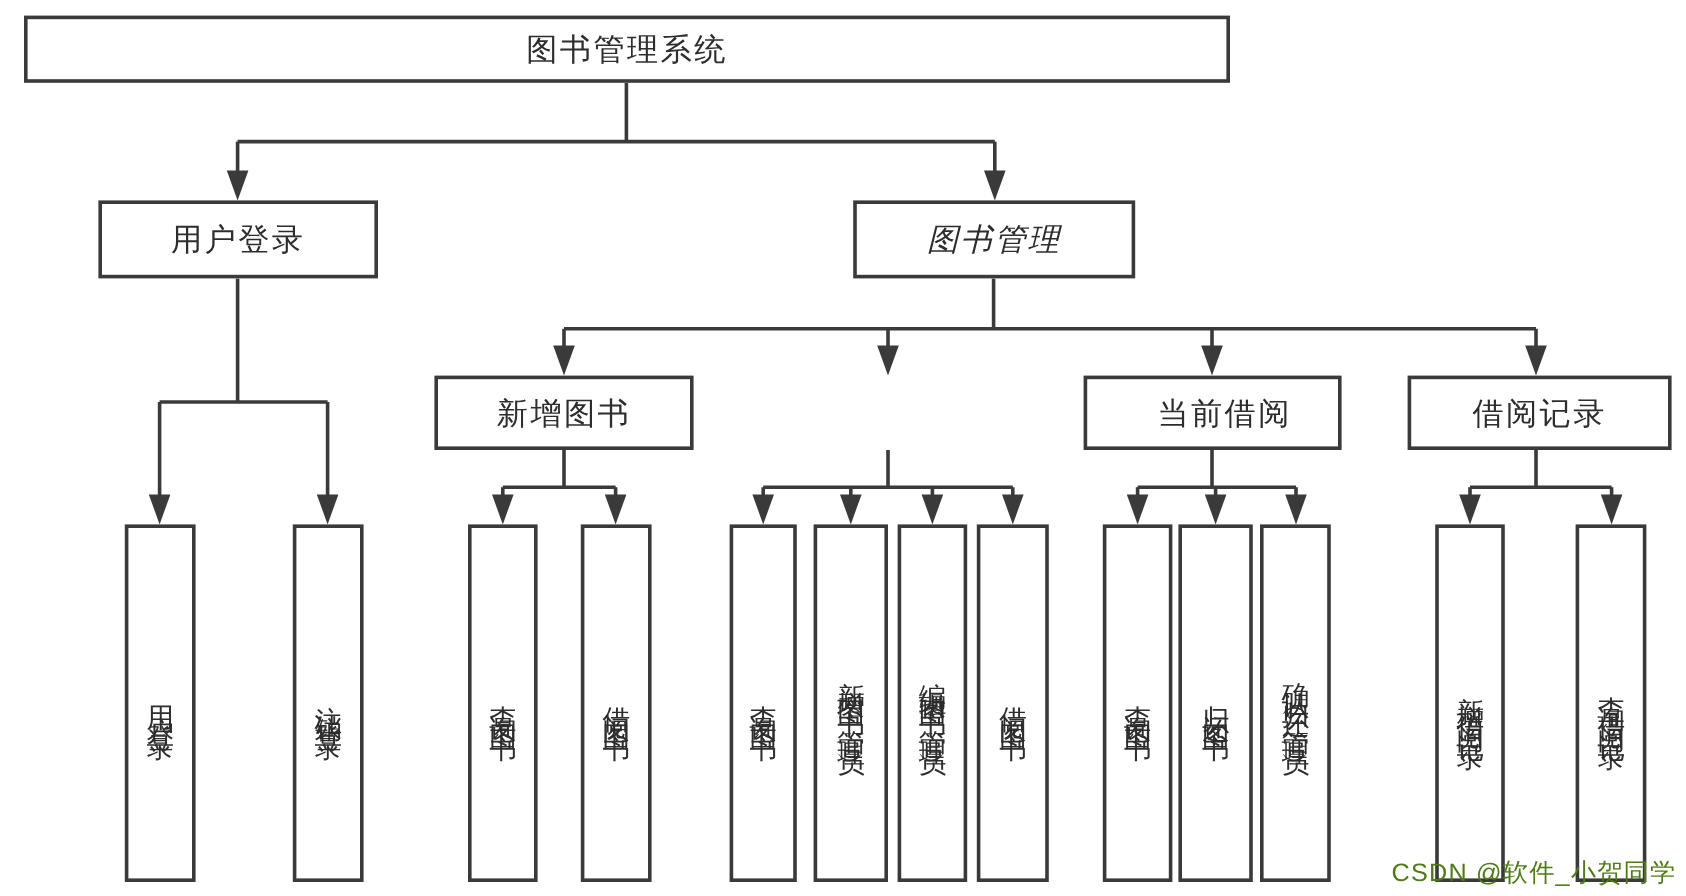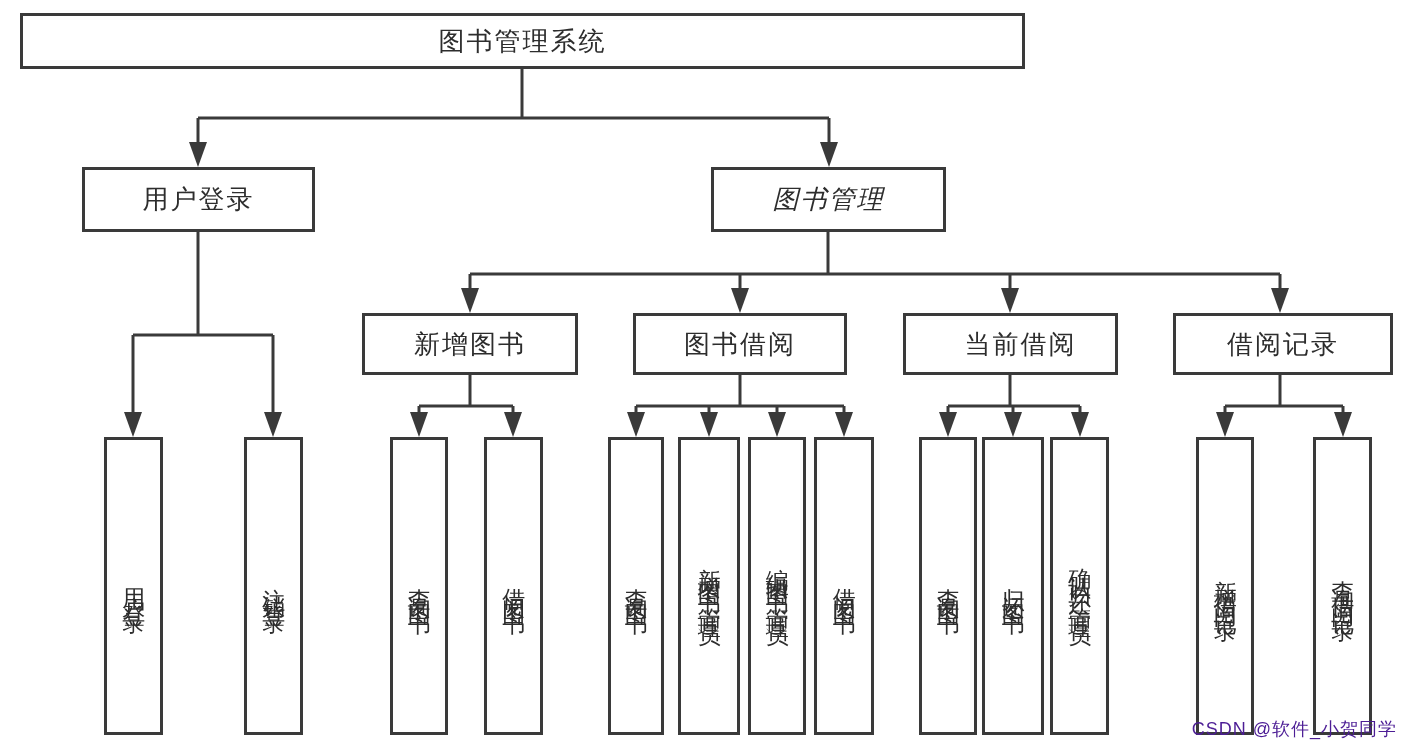--- a/index.html
+++ b/index.html
@@ -34,22 +34,22 @@
   .leaf {
     writing-mode: vertical-rl;
     text-orientation: mixed;
     font-size: 23px;
     letter-spacing: 8px;
     line-height: 1.1;
   }
   .watermark {
     position: absolute;
     right: 8px; bottom: 6px;
-    font-size: 18px;
-    color: #4c1d95;
+    font-size: 21px;
+    color: #4d7c0f;
     letter-spacing: 1px;
     z-index: 5;
     white-space: nowrap;
     margin-top: 48px;
   }
 </style>
 </head>
 <body>
 
 <div class="canvas">
@@ -122,21 +122,20 @@
       <polygon points="1334,412 1352,412 1343,437"></polygon>
     </g>
   </svg>
 
   <div class="node hnode" style="left:20px; top:13px; width:1005px; height:56px;">图书管理系统</div>
 
   <div class="node hnode" style="left:82px; top:167px; width:233px; height:65px;">用户登录</div>
   <div class="node hnode" style="left:711px; top:167px; width:235px; height:65px;font-style:italic;">图书管理</div>
 
   <div class="node hnode" style="left:362px; top:313px; width:216px; height:62px;">新增图书</div>
-  <div class="node hnode" style="left:633px; top:313px; width:214px; height:62px;">图书借阅</div>
   <div class="node hnode" style="left:903px; top:313px; width:215px; height:62px;padding-left:20px;">当前借阅</div>
   <div class="node hnode" style="left:1173px; top:313px; width:220px; height:62px;">借阅记录</div>
 
   <div class="node leaf" style="left:104px; top:437px; width:59px; height:298px;">用户登录</div>
   <div class="node leaf" style="left:244px; top:437px; width:59px; height:298px;">注销登录</div>
 
   <div class="node leaf" style="left:390px; top:437px; width:58px; height:298px;">查询图书</div>
   <div class="node leaf" style="left:484px; top:437px; width:59px; height:298px;">借阅图书</div>
 
   <div class="node leaf" style="left:608px; top:437px; width:56px; height:298px;">查询图书</div>

